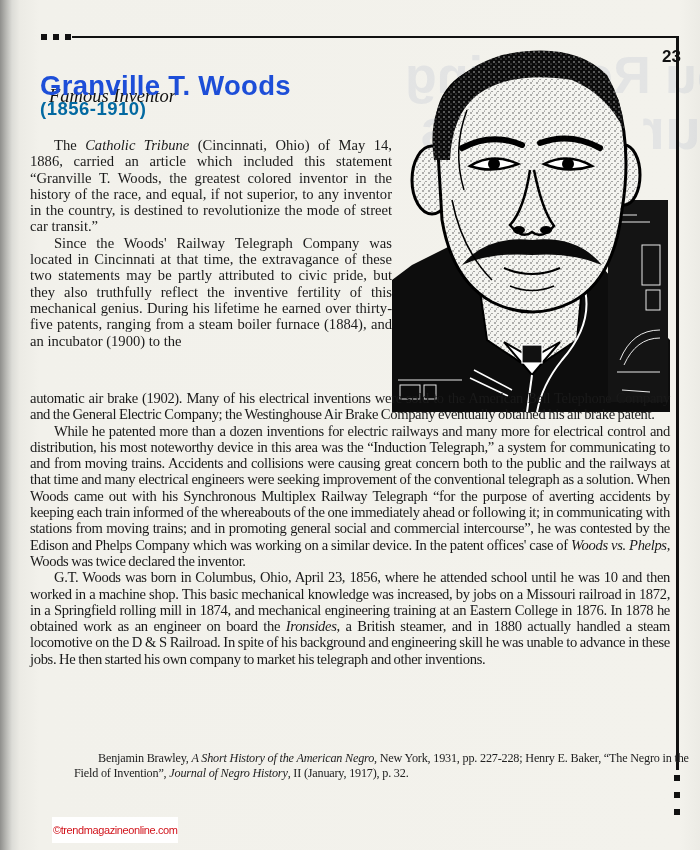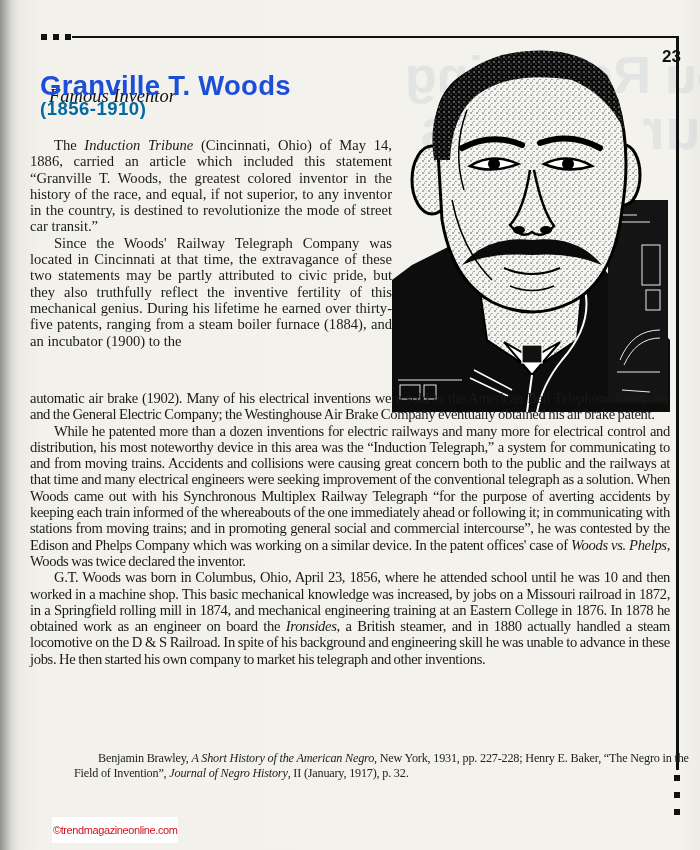--- a/index.html
+++ b/index.html
@@ -132,21 +132,21 @@
 
     <path d="M70,225 Q95,195 140,200 Q185,195 210,225 Q180,212 140,215 Q100,212 70,225 Z" fill="#0b0b0b"></path>
 
     <path d="M112,228 Q140,240 168,228" stroke="#000" stroke-width="2" fill="none"></path>
     <path d="M118,246 Q140,255 162,246" stroke="#000" stroke-width="1.5" fill="none"></path>
     <path d="M60,160 Q70,210 100,240" stroke="#000" stroke-width="1.5" fill="none"></path>
   </svg>
 </div>
 
 <div class="body-text narrow" style="top:137px;">
-  <p><span>The </span><i>Induction Tribune</i><span> (Cincinnati, Ohio) of May 14, 1886, carried an article which included this statement “Granville T. Woods, the greatest colored inventor in the history of the race, and equal, if not superior, to any inventor in the country, is destined to revolutionize the mode of street car transit.”</span></p>
+  <p><span>The </span><i>Catholic Tribune</i><span> (Cincinnati, Ohio) of May 14, 1886, carried an article which included this statement “Granville T. Woods, the greatest colored inventor in the history of the race, and equal, if not superior, to any inventor in the country, is destined to revolutionize the mode of street car transit.”</span></p>
   <p>Since the Woods' Railway Telegraph Company was located in Cincinnati at that time, the extravagance of these two statements may be partly attributed to civic pride, but they also truthfully reflect the inventive fertility of this mechanical genius. During his lifetime he earned over thirty-five patents, ranging from a steam boiler furnace (1884), and an incubator (1900) to the</p>
 </div>
 
 <div class="body-text wide cond" style="top:390px;">
   <p class="cont">automatic air brake (1902). Many of his electrical inventions were sold to the American Bell Telephone Company and the General Electric Company; the Westinghouse Air Brake Company eventually obtained his air brake patent.</p>
   <p><span>While he patented more than a dozen inventions for electric railways and many more for electrical control and distribution, his most noteworthy device in this area was the “Induction Telegraph,” a system for communicating to and from moving trains. Accidents and collisions were causing great concern both to the public and the railways at that time and many electrical engineers were seeking improvement of the conventional telegraph as a solution. When Woods came out with his  Synchronous Multiplex Railway Telegraph “for the purpose of averting accidents by keeping each train informed of the whereabouts of the one immediately ahead or following it; in communicating with stations from moving trains; and in promoting general social and commercial intercourse”, he was contested by the Edison and Phelps Company which was working on a similar device. In the patent offices' case of </span><i>Woods vs. Phelps</i><span>, Woods was twice declared the inventor.</span></p>
   <p><span>G.T. Woods was born in Columbus, Ohio, April 23, 1856, where he attended school until he was 10 and then worked in a machine shop. This basic mechanical knowledge was increased, by jobs on a Missouri railroad in 1872, in a Springfield rolling mill in 1874, and mechanical engineering training at an Eastern College in 1876. In 1878 he obtained work as an engineer on board the </span><i>Ironsides</i><span>, a British steamer, and in 1880 actually handled a steam locomotive on the D &amp; S Railroad. In spite of his background and engineering skill he was unable to advance in these jobs. He then started his own company to market his telegraph and other inventions.</span></p>
 </div>
 
 <div class="citation">

